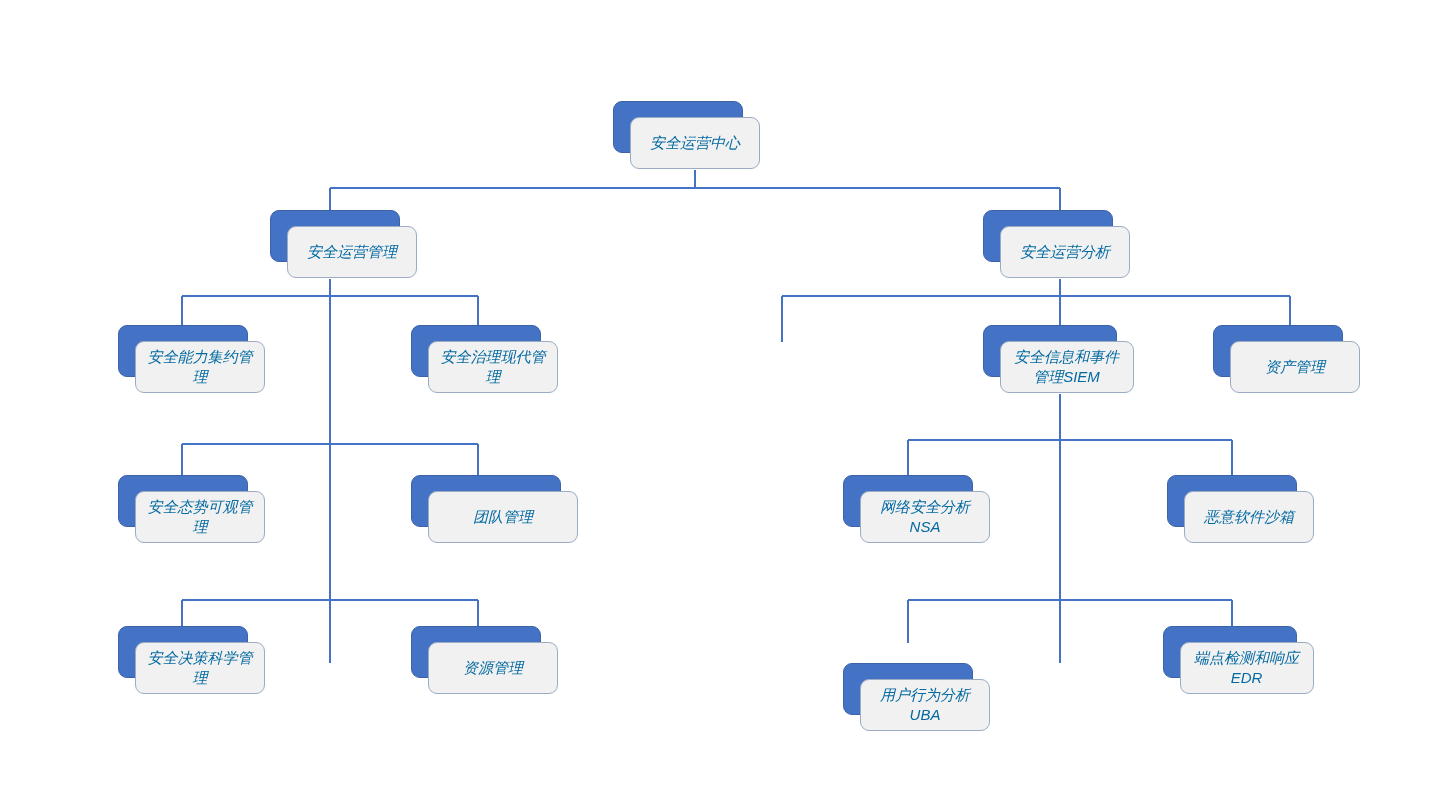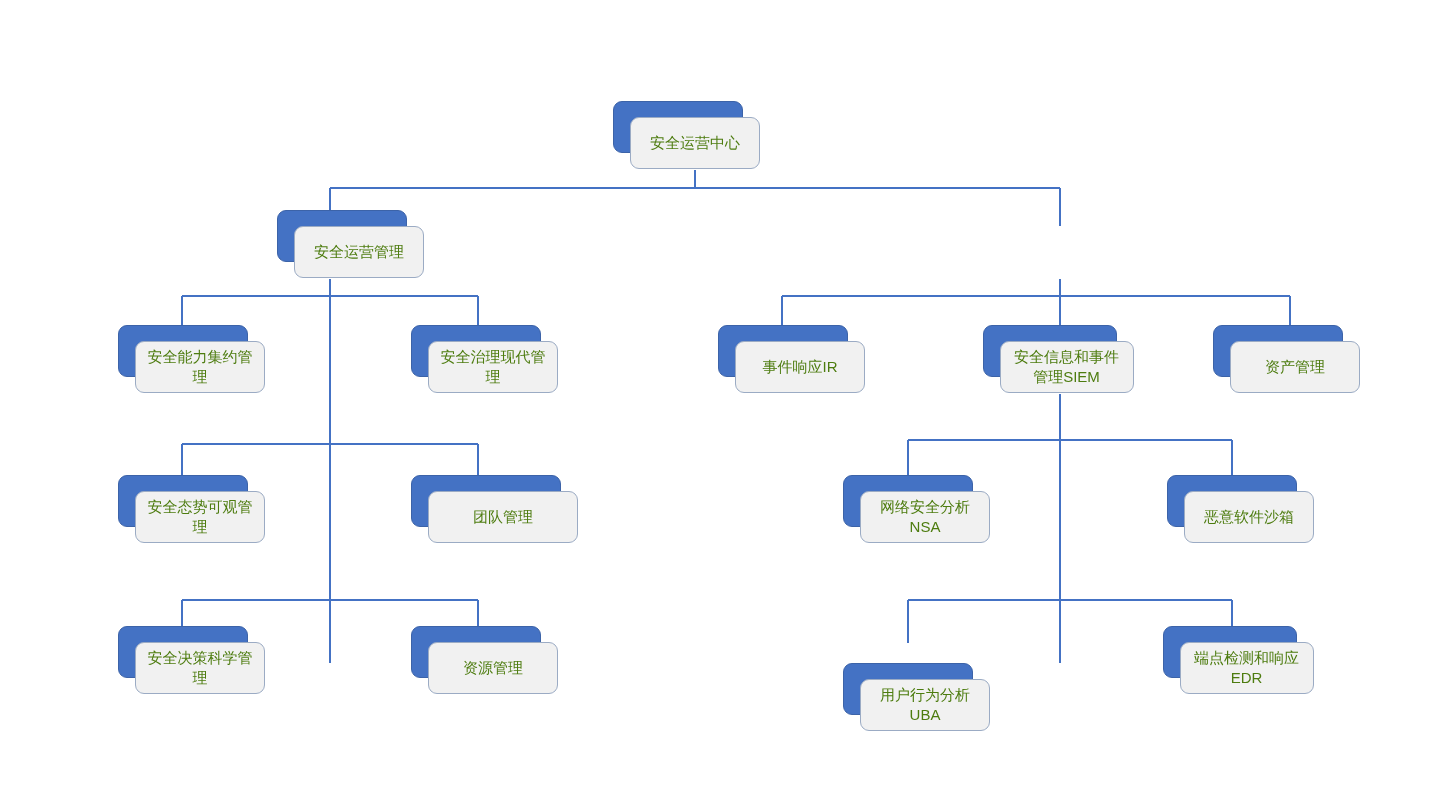--- a/index.html
+++ b/index.html
@@ -51,24 +51,25 @@
     width: 100%;
     height: 100%;
     background: #F1F1F1;
     border: 1px solid #9BABC4;
     border-radius: 9px;
     box-sizing: border-box;
     display: flex;
     align-items: center;
     justify-content: center;
     text-align: center;
-    color: #4d7c0f;
+    color: #0369a1;
     font-size: 15px;
     line-height: 1.35;
     padding: 2px 8px;
+    font-style: italic;
   }
   .node .card.sz-sm { font-size: 15px; padding-left: 7px; }
 </style>
 </head>
 <body>
 
 <div id="canvas">
 
   <svg id="connectors" viewBox="0 0 1438 810" xmlns="http://www.w3.org/2000/svg">
     <g fill="none" stroke="#4472C4" stroke-width="2" shape-rendering="crispEdges">
@@ -106,25 +107,29 @@
       <path d="M 908 600 L 908 643"></path>
       <path d="M 1232 600 L 1232 643"></path>
     </g>
   </svg>
 
   <div class="node" style="left:613px; top:101px; width:130px; height:52px;">
     <div class="plate"></div>
     <div class="card">安全运营中心</div>
   </div>
 
-  <div class="node" style="left:277px; top:210px; width:130px; height:52px;">
+  <div class="node" style="left:270px; top:210px; width:130px; height:52px;">
     <div class="plate"></div>
     <div class="card">安全运营管理</div>
   </div>
 
+  <div class="node" style="left:983px; top:210px; width:130px; height:52px;">
+    <div class="plate"></div>
+    <div class="card">安全运营分析</div>
+  </div>
 
   <div class="node" style="left:118px; top:325px; width:130px; height:52px;">
     <div class="plate"></div>
     <div class="card">安全能力集约管理</div>
   </div>
 
   <div class="node" style="left:411px; top:325px; width:130px; height:52px;">
     <div class="plate"></div>
     <div class="card">安全治理现代管理</div>
   </div>
@@ -142,24 +147,20 @@
   <div class="node" style="left:118px; top:626px; width:130px; height:52px;">
     <div class="plate"></div>
     <div class="card">安全决策科学管理</div>
   </div>
 
   <div class="node" style="left:411px; top:626px; width:130px; height:52px;">
     <div class="plate"></div>
     <div class="card">资源管理</div>
   </div>
 
-  <div class="node" style="left:718px; top:325px; width:130px; height:52px;">
-    <div class="plate"></div>
-    <div class="card">事件响应IR</div>
-  </div>
 
   <div class="node" style="left:983px; top:325px; width:134px; height:52px;">
     <div class="plate"></div>
     <div class="card sz-sm">安全信息和事件管理SIEM</div>
   </div>
 
   <div class="node" style="left:1213px; top:325px; width:130px; height:52px;">
     <div class="plate"></div>
     <div class="card">资产管理</div>
   </div>

